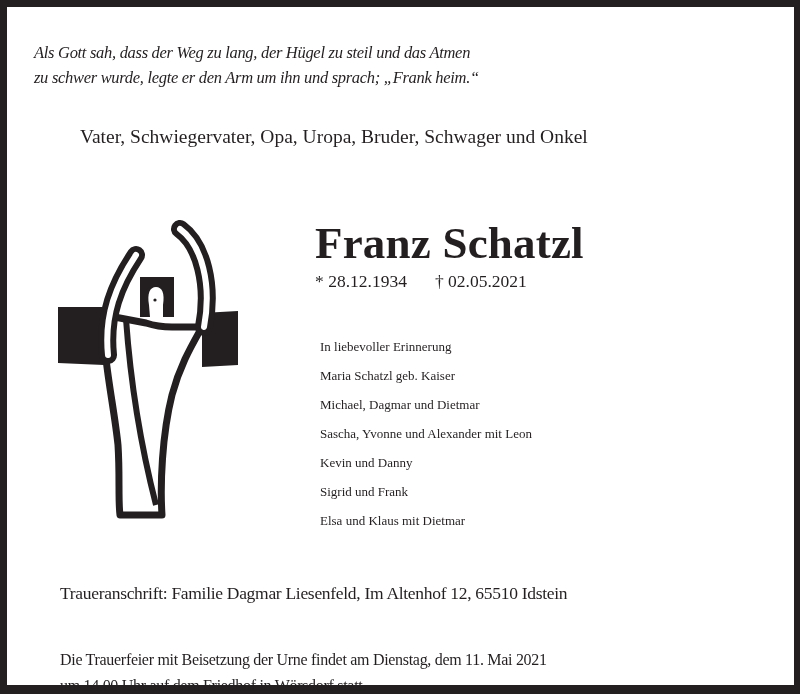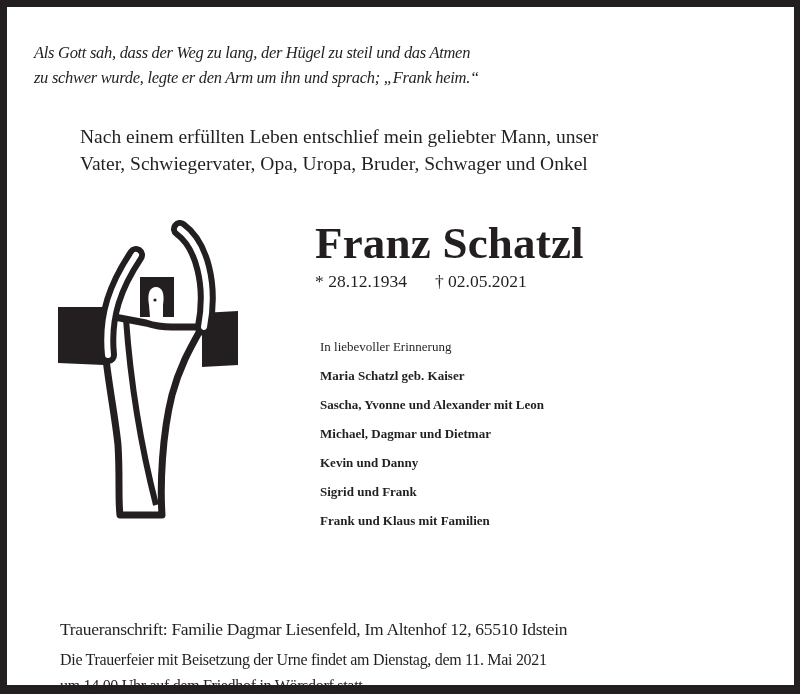--- a/index.html
+++ b/index.html
@@ -7,36 +7,35 @@
   .card { position:absolute; left:7px; top:7px; width:787px; height:678px; background:#fff; }
   .serif { font-family:"Liberation Serif","DejaVu Serif",serif; color:#231f20; }
   .motto { position:absolute; left:27px; top:33px; font-style:italic; font-size:16.5px; line-height:25px; letter-spacing:-0.3px; }
   .intro { position:absolute; left:73px; top:116px; font-size:19.5px; line-height:27px; }
   .cross { position:absolute; left:45px; top:208px; width:200px; height:306px; }
   .name { position:absolute; left:308px; top:210px; font-size:45px; font-weight:bold; letter-spacing:0.2px;text-align:right; }
   .dates { position:absolute; left:308px; top:264px; font-size:17.5px; }
   .dates .gap { display:inline-block; width:28px; }
   .mourners { position:absolute; left:313px; top:325px; font-size:13px; line-height:29px; }
   .mourners .lead { font-weight:normal; }
-  .mourners .m { font-weight:bold; }
-  .address { position:absolute; left:53px; top:576px; font-size:17.5px; letter-spacing:-0.3px;margin-top:36px; }
+  .mourners .m { font-weight:normal; }
+  .address { position:absolute; left:53px; top:576px; font-size:17.5px; letter-spacing:-0.3px; }
   .service { position:absolute; left:53px; top:640px; font-size:16px; line-height:26px; letter-spacing:-0.3px; }
 </style>
 </head>
 <body>
 
 <div class="card">
 
   <div class="motto serif">
     <div>Als Gott sah, dass der Weg zu lang, der Hügel zu steil und das Atmen</div>
     <div>zu schwer wurde, legte er den Arm um ihn und sprach; „Frank heim.“</div>
   </div>
 
   <div class="intro serif">
-    <div>Nach einem erfüllten Leben entschlief mein geliebter Mann, unser</div>
     <div>Vater, Schwiegervater, Opa, Uropa, Bruder, Schwager und Onkel</div>
   </div>
 
   <svg class="cross" viewBox="0 0 200 306" xmlns="http://www.w3.org/2000/svg">
 
     <path d="M6 92 L50 92 L52 150 L6 148 Z" fill="#231f20"></path>
     <path d="M150 98 L186 96 L186 150 L150 152 Z" fill="#231f20"></path>
 
     <path d="M52 100 C50 140 62 190 66 230 C68 260 66 285 68 300 L110 300 C108 270 110 220 120 180 C128 150 140 130 150 112 L120 112 C110 112 100 110 94 108 Z" fill="#fff" stroke="#231f20" stroke-width="7" stroke-linejoin="round"></path>
 
@@ -55,25 +54,25 @@
 
   <div class="name serif">Franz Schatzl</div>
 
   <div class="dates serif">
     <span>* 28.12.1934</span><span class="gap"></span><span>† 02.05.2021</span>
   </div>
 
   <div class="mourners serif">
     <div class="lead">In liebevoller Erinnerung</div>
     <div class="m">Maria Schatzl geb. Kaiser</div>
+    <div class="m">Michael, Dagmar und Dietmar</div>
     <div class="m">Sascha, Yvonne und Alexander mit Leon</div>
-    <div class="m">Michael, Dagmar und Dietmar</div>
     <div class="m">Kevin und Danny</div>
     <div class="m">Sigrid und Frank</div>
-    <div class="m">Frank und Klaus mit Familien</div>
+    <div class="m">Elsa und Klaus mit Dietmar</div>
   </div>
 
   <div class="address serif">Traueranschrift: Familie Dagmar Liesenfeld, Im Altenhof 12, 65510 Idstein</div>
 
   <div class="service serif">
     <div>Die Trauerfeier mit Beisetzung der Urne findet am Dienstag, dem 11. Mai 2021</div>
     <div>um 14.00 Uhr auf dem Friedhof in Wörsdorf statt.</div>
   </div>
 </div>
 

